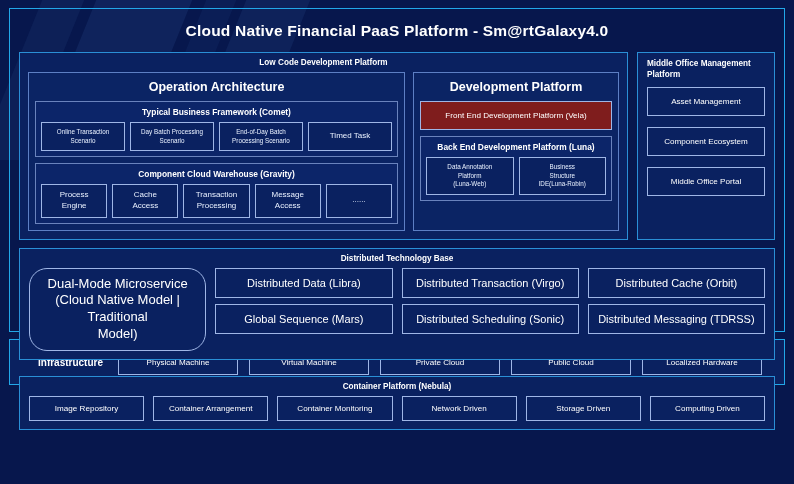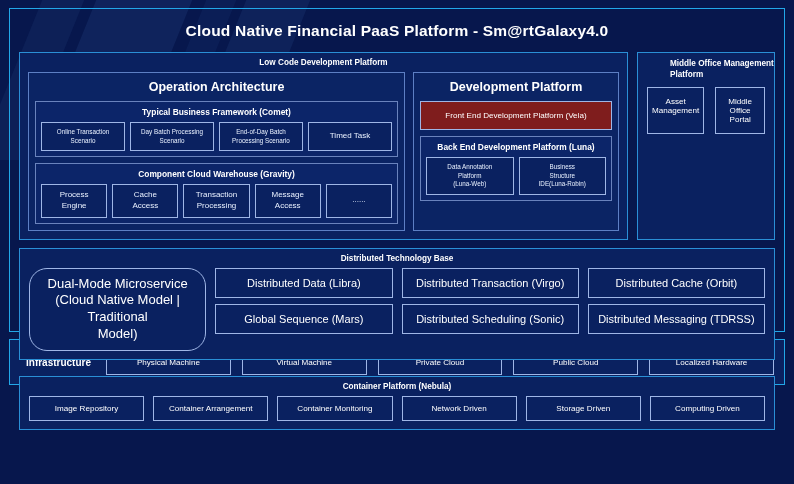--- a/index.html
+++ b/index.html
@@ -66,21 +66,21 @@
     background: #0a2160;
     position: relative;
   }
   .panel-title {
     text-align: center;
     font-size: 8.2px;
     font-weight: bold;
     color: #ffffff;
     padding: 5px 0 5px 0;
   }
-  .panel-title.left { text-align: left; padding-left: 9px; line-height: 1.35; margin-left: 23px; }
+  .panel-title.left { text-align: left; padding-left: 9px; line-height: 1.35; }
 
   
   .lowcode { flex: 0 0 609px; }
   .lowcode-inner { display: flex; gap: 8px; padding: 0 8px 8px 8px; }
 
   .subpanel {
     border: 1px solid #5d7fc4;
     background: #0b2464;
     flex: 1;
     padding: 0 6px 6px 6px;
@@ -133,21 +133,21 @@
     background: #7f1d1d;
     color: #ffffff;
     font-size: 8.1px;
     text-align: center;
     padding: 9px 4px;
     margin-bottom: 6px;
   }
 
   
   .midoffice { flex: 1; }
-  .mid-list { padding: 2px 9px 9px 9px; display: flex; gap: 11px; }
+  .mid-list { padding: 2px 9px 9px 9px; display: flex; flex-direction: column; gap: 11px; }
   .mid-item {
     border: 1px solid #9fb6e6;
     background: #0a2160;
     color: #ffffff;
     font-size: 8.1px;
     text-align: center;
     padding: 9px 4px;
   }
 
   
@@ -191,21 +191,21 @@
   }
 
   
   .infra {
     margin-top: 7px;
     border: 1.5px solid #22a7e8;
     background: #0a2160;
     display: flex;
     align-items: center;
     gap: 11px;
-    padding: 10px 10px;
+    padding: 10px 22px;
     height: 46px;
   }
   .infra-label {
     font-size: 10px;
     font-weight: bold;
     color: #ffffff;
     flex: 0 0 auto;
     padding-left: 6px;
     padding-right: 4px;
     white-space: nowrap;
@@ -296,20 +296,21 @@
             </div>
 
           </div>
         </div>
 
         <div class="panel midoffice">
           <div class="panel-title left" style="white-space:pre-line;">Middle Office Management
 Platform</div>
           <div class="mid-list">
             <div class="mid-item">Asset Management</div>
+            <div class="mid-item">Component Ecosystem</div>
             <div class="mid-item">Middle Office Portal</div>
           </div>
         </div>
 
       </div>
 
       <div class="panel dtb">
         <div class="panel-title">Distributed Technology Base</div>
         <div class="dtb-grid">
           <div class="dtb-col">

